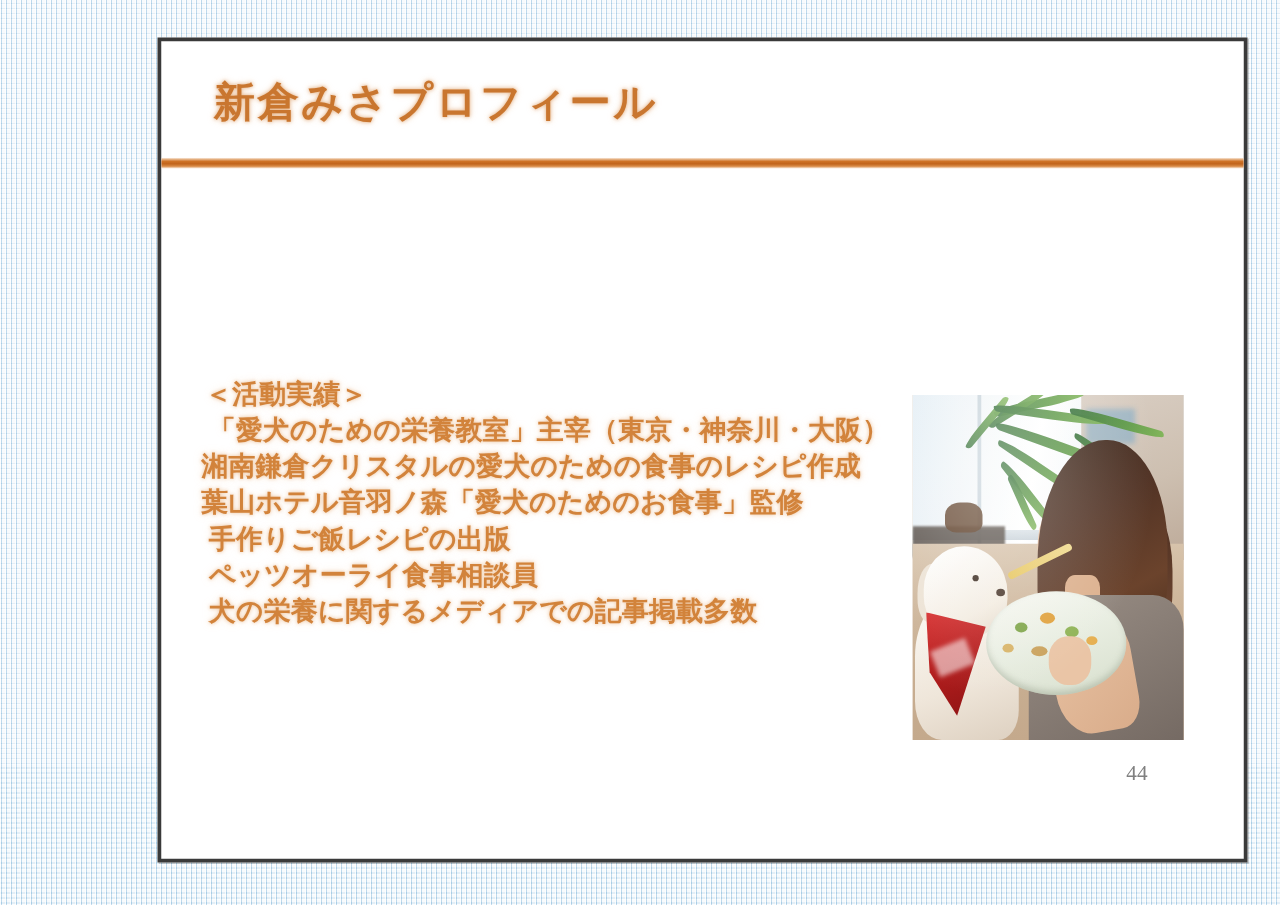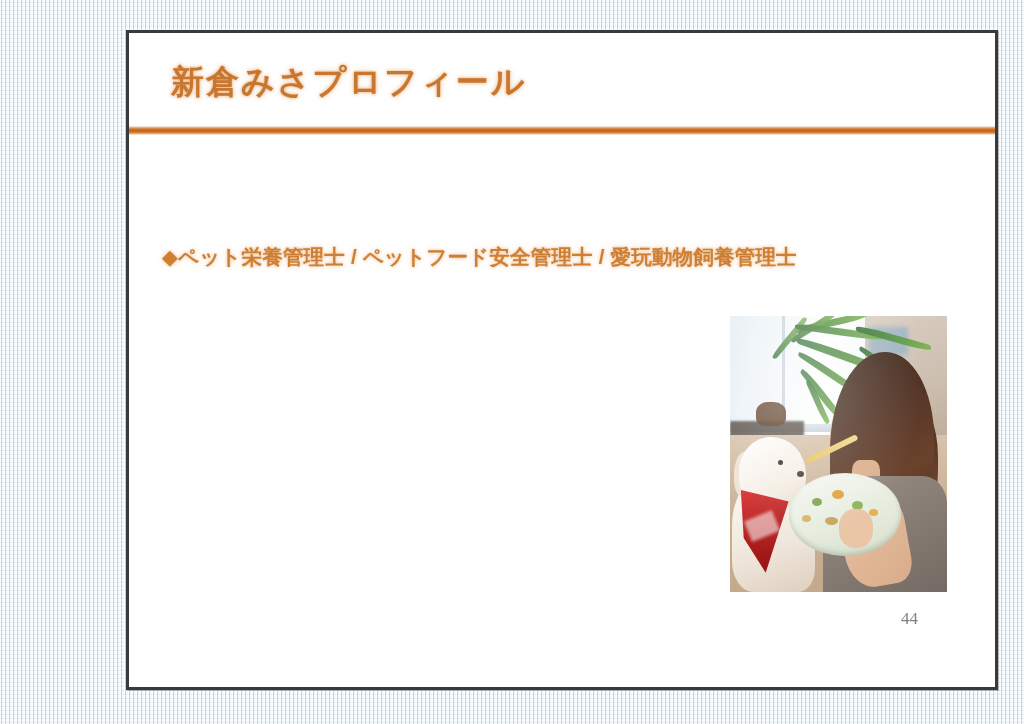--- a/index.html
+++ b/index.html
@@ -312,22 +312,30 @@
 
 <div id="page-bg"></div>
 
 <div id="slide">
 
   <div id="title-area">
     <div id="slide-title">新倉みさプロフィール</div>
     <div id="title-rule"></div>
   </div>
 
-  <div id="credentials">◆ペット栄養管理士 / ペットフード安全管理士 / 愛玩動物飼養管理士</div>
-
+
+  <div id="activities">
+    <span class="act-line act-head">＜活動実績＞</span>
+    <span class="act-line act-indent">「愛犬のための栄養教室」主宰（東京・神奈川・大阪）</span>
+    <span class="act-line">湘南鎌倉クリスタルの愛犬のための食事のレシピ作成</span>
+    <span class="act-line">葉山ホテル音羽ノ森「愛犬のためのお食事」監修</span>
+    <span class="act-line act-indent">手作りご飯レシピの出版</span>
+    <span class="act-line act-indent">ペッツオーライ食事相談員</span>
+    <span class="act-line act-indent">犬の栄養に関するメディアでの記事掲載多数</span>
+  </div>
 
   <div id="photo">
     <div class="ph-layer ph-wall"></div>
     <div class="ph-layer ph-window-mull"></div>
     <div class="ph-layer ph-window-sill"></div>
     <div class="ph-layer ph-wall-right"></div>
     <div class="ph-layer ph-blue-patch"></div>
     <div class="ph-layer ph-floor-dark"></div>
     <div class="ph-layer ph-floor"></div>
 

